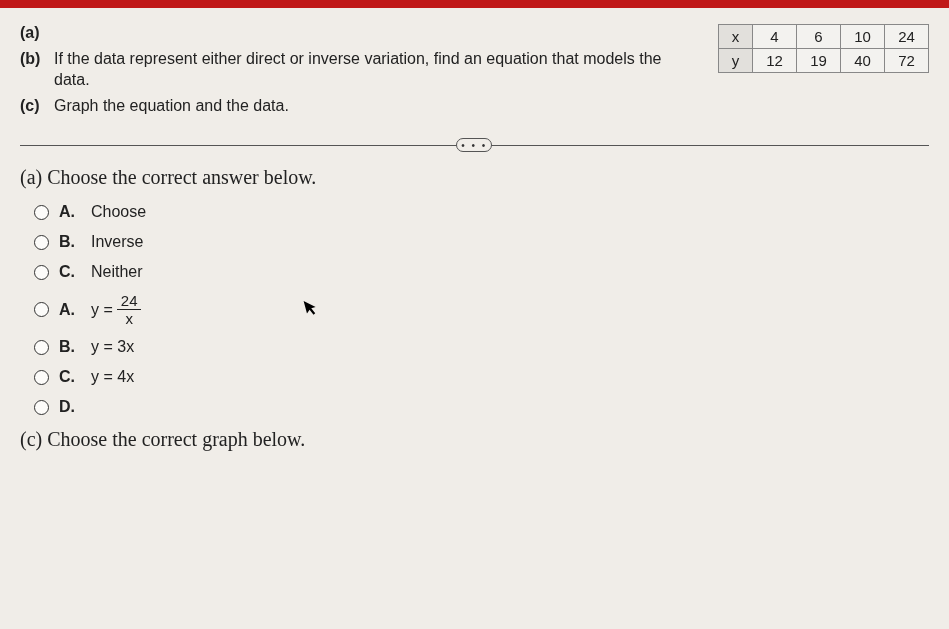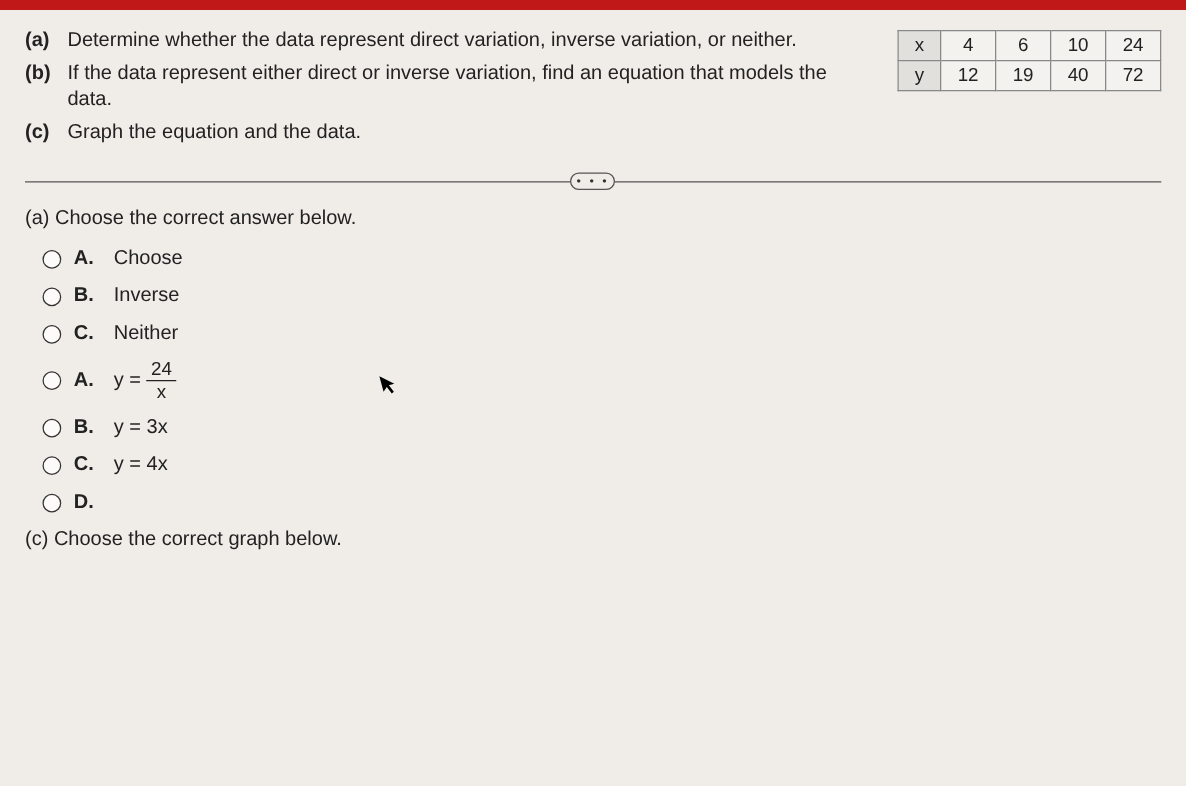--- a/index.html
+++ b/index.html
@@ -64,21 +64,21 @@
       border: 1px solid #555;
       border-radius: 10px;
       display: flex;
       align-items: center;
       justify-content: center;
       font-size: 10px;
       letter-spacing: 2px;
       color: #333;
       cursor: pointer;
     }
-    .section-prompt { font-size: 16px; margin: 10px 0 14px 0; }
+    .section-prompt { font-size: 20px; margin: 10px 0 14px 0; font-family: Liberation Serif, serif; }
     .options { margin-left: 14px; }
     .opt {
       display: flex;
       align-items: center;
       margin-bottom: 12px;
       font-size: 16px;
       gap: 10px;
     }
     .opt .radio {
       width: 15px; height: 15px;
@@ -114,21 +114,20 @@
 <body>
 
 <div class="topbar"></div>
 
 <div class="content">
 
   <div class="question-block">
     <div class="q-text">
       <div class="q-item">
         <span class="q-label">(a)</span>
-        <span>Determine whether the data represent direct variation, inverse variation, or neither.</span>
       </div>
       <div class="q-item">
         <span class="q-label">(b)</span>
         <span>If the data represent either direct or inverse variation, find an equation that models the data.</span>
       </div>
       <div class="q-item">
         <span class="q-label">(c)</span>
         <span>Graph the equation and the data.</span>
       </div>
     </div>

